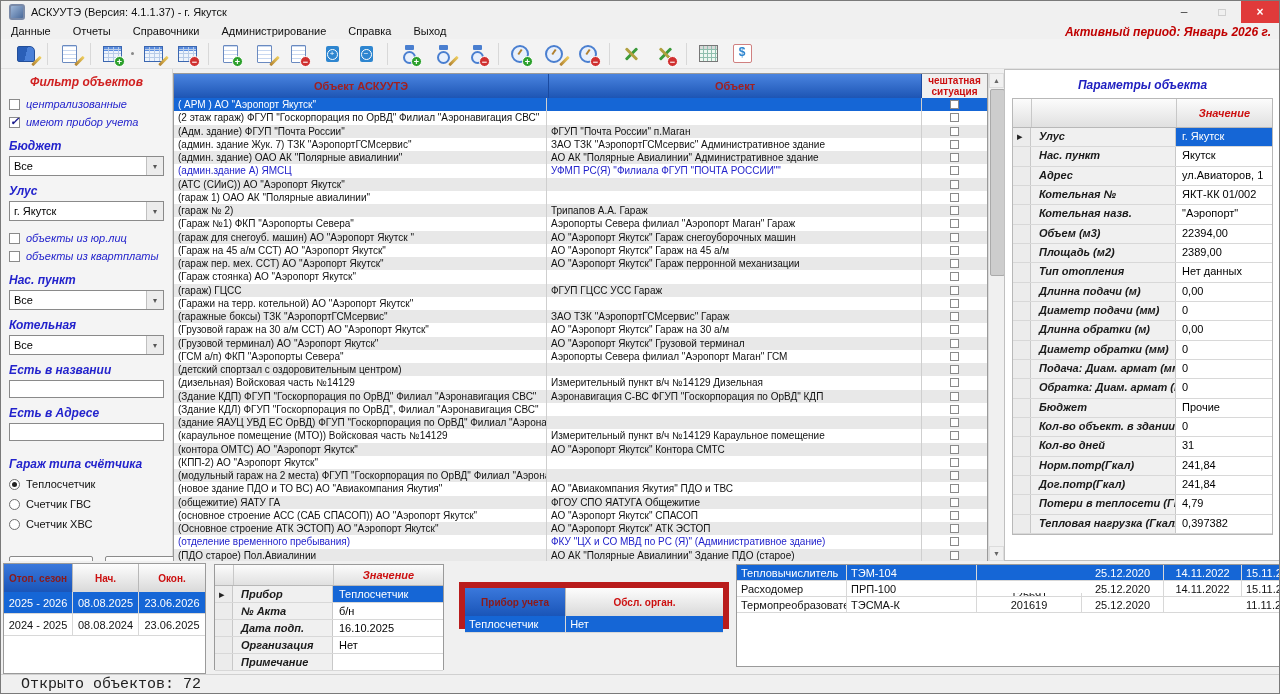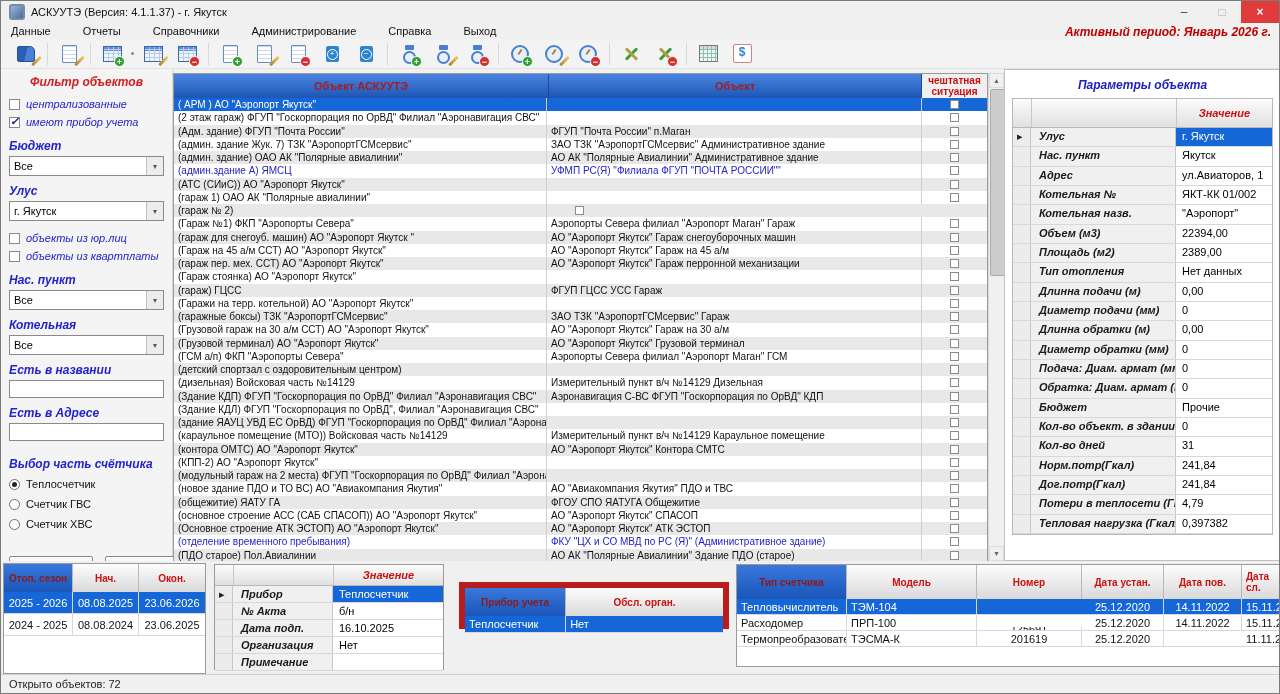--- a/index.html
+++ b/index.html
@@ -7,21 +7,21 @@
 
   
   .titlebar{position:absolute;left:0;top:0;width:100%;height:22px;background:#f0f0f0;display:flex;align-items:center;font-size:11px;color:#111;}
   .app-icon{width:12px;height:12px;margin:0 6px 0 8px;border:2px solid #7a8aa8;border-radius:3px;background:linear-gradient(135deg,#9db6d8,#4a6a9a);}
   .win-controls{position:absolute;right:0;top:0;height:22px;display:flex;}
   .wbtn{width:38px;height:22px;display:flex;align-items:center;justify-content:center;font-size:12px;color:#444;}
   .wbtn.max{color:#b0b0b0;}
   .wbtn.close{background:#e03a3a;color:#fff;font-weight:bold;}
 
   
-  .menubar{position:absolute;left:0;top:22px;width:100%;height:16px;display:flex;align-items:center;gap:12px;font-size:11px;color:#101010;background:#f0f0f0;}
+  .menubar{position:absolute;left:0;top:22px;width:100%;height:16px;display:flex;align-items:center;gap:2px;font-size:11px;color:#101010;background:#f0f0f0;}
   .menu-item{padding:0 10px;}
   .active-period{position:absolute;right:8px;top:0;color:#c00000;font-weight:bold;font-style:italic;font-size:12px;}
 
   
   .toolbar{position:absolute;left:0;top:38px;width:100%;height:30px;background:#f3f3f3;display:flex;align-items:center;padding-left:8px;box-sizing:border-box;border-bottom:1px solid #e2e2e2;}
   .tbtn{width:30px;height:26px;display:flex;align-items:center;justify-content:center;position:relative;border:1px solid transparent;border-radius:2px;margin:0 1px;}
   .tsep{width:1px;height:22px;background:#d8d8d8;margin:0 4px;}
   .tdot{width:3px;height:3px;border-radius:50%;background:#888;margin:0 2px;}
   .ic{position:relative;width:20px;height:18px;display:flex;align-items:center;justify-content:center;}
   .badge{position:absolute;right:-3px;bottom:-4px;width:11px;height:11px;border-radius:50%;color:#fff;font-size:9px;line-height:10px;text-align:center;font-weight:bold;border:1px solid #fff;box-sizing:border-box;}
@@ -124,21 +124,21 @@
 
   .device{position:absolute;left:458px;top:21px;width:270px;height:47px;background:#fff;border:6px solid #b91c1c;box-sizing:border-box;}
   .device .gridhead{height:28px;}
   .device .grow{height:17px;}
 
   .meters{position:absolute;left:735px;top:3px;width:545px;height:103px;background:#fff;border:1px solid #9a9a9a;box-sizing:border-box;overflow:hidden;}
   .meters .gridhead{height:34px;}
   .meters .grow{height:16px;}
 
   
-  .statusbar{position:absolute;left:0;bottom:0;width:100%;height:19px;background:#f0f0f0;border-top:1px solid #d0d0d0;display:flex;align-items:center;font-size:11px;color:#222;padding-left:8px;box-sizing:border-box;}
+  .statusbar{position:absolute;left:0;bottom:0;width:100%;height:19px;background:#f0f0f0;border-top:1px solid #d0d0d0;display:flex;align-items:center;font-size:15px;color:#222;padding-left:20px;box-sizing:border-box;font-family:Liberation Mono, monospace;}
 </style>
 </head>
 <body>
 
 <div class="window">
 
   <div class="titlebar">
     <span class="app-icon"></span>
     <span>АСКУУТЭ (Версия: 4.1.1.37) - г. Якутск</span>
     <div class="win-controls">
@@ -337,21 +337,21 @@
     </div>
     <div class="fsection">Котельная</div>
     <div class="fselect">
       <span>Все</span>
       <span class="fsel-btn">▾</span>
     </div>
     <div class="fsection">Есть в названии</div>
     <input class="ftext" style="">
     <div class="fsection">Есть в Адресе</div>
     <input class="ftext" style="">
-    <div class="fsection" style="margin-top:16px;">Выбор часть счётчика</div>
+    <div class="fsection" style="margin-top:16px;">Гараж типа счётчика</div>
     <div>
 
         <label class="frb">
           <span class="rb selected"></span>
           <span>Теплосчетчик</span>
         </label>
 
         <label class="frb">
           <span class="rb"></span>
           <span>Счетчик ГВС</span>
@@ -441,20 +441,21 @@
         <div class="orow">
           <div class="c1">(гараж 1) ОАО АК "Полярные авиалинии"</div>
           <div class="c2"></div>
           <div class="c3">
             <span class="ecb"></span>
           </div>
         </div>
 
         <div class="orow">
           <div class="c1">(гараж № 2)</div>
+          <div class="c2">Трипапов А.А. Гараж</div>
           <div class="c3">
             <span class="ecb"></span>
           </div>
         </div>
 
         <div class="orow">
           <div class="c1">(Гараж №1) ФКП "Аэропорты Севера"</div>
           <div class="c2">Аэропорты Севера филиал "Аэропорт Маган" Гараж</div>
           <div class="c3">
             <span class="ecb"></span>
@@ -879,28 +880,20 @@
       <div>
 
           <div class="grow sel">
             <div class="gcell" style="width:105px;">Теплосчетчик</div>
             <div class="gcell" style="width:163px;border-right:none;">Нет</div>
           </div>
         </div>
     </div>
 
     <div class="meters">
-      <div class="gridhead">
-        <div class="ghcell selcol" style="width:110px;">Тип счетчика</div>
-        <div class="ghcell" style="width:130px;">Модель</div>
-        <div class="ghcell" style="width:105px;">Номер</div>
-        <div class="ghcell" style="width:82px;">Дата устан.</div>
-        <div class="ghcell" style="width:78px;">Дата пов.</div>
-        <div class="ghcell" style="width:38px;border-right:none;justify-content:flex-start;padding-left:4px;">Дата сл.</div>
-      </div>
       <div>
 
           <div class="grow sel">
             <div class="gcell" style="width:110px;">Тепловычислитель</div>
             <div class="gcell" style="width:130px;">ТЭМ-104</div>
             <div class="gcell ctr" style="width:105px;margin-top:32px;">4430021</div>
             <div class="gcell ctr" style="width:82px;">25.12.2020</div>
             <div class="gcell ctr" style="width:78px;">14.11.2022</div>
             <div class="gcell" style="width:38px;border-right:none;">15.11.20</div>
           </div>

